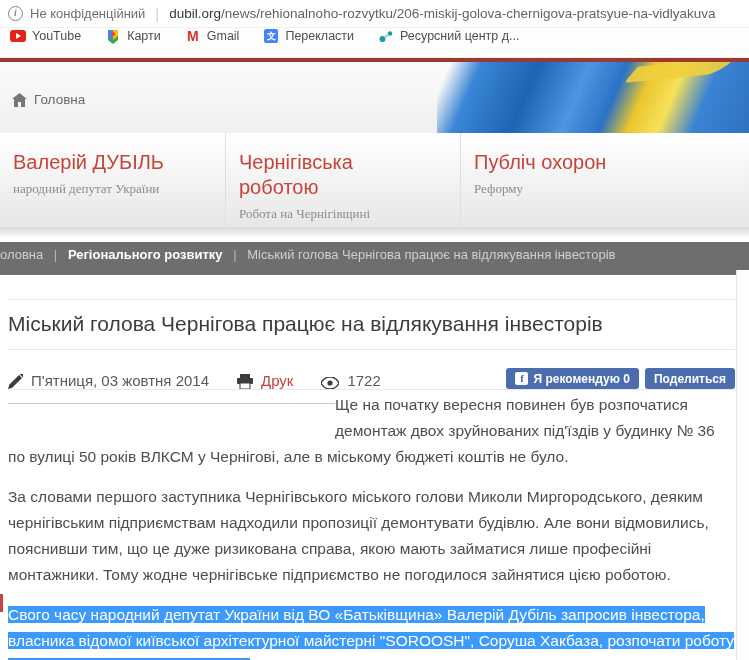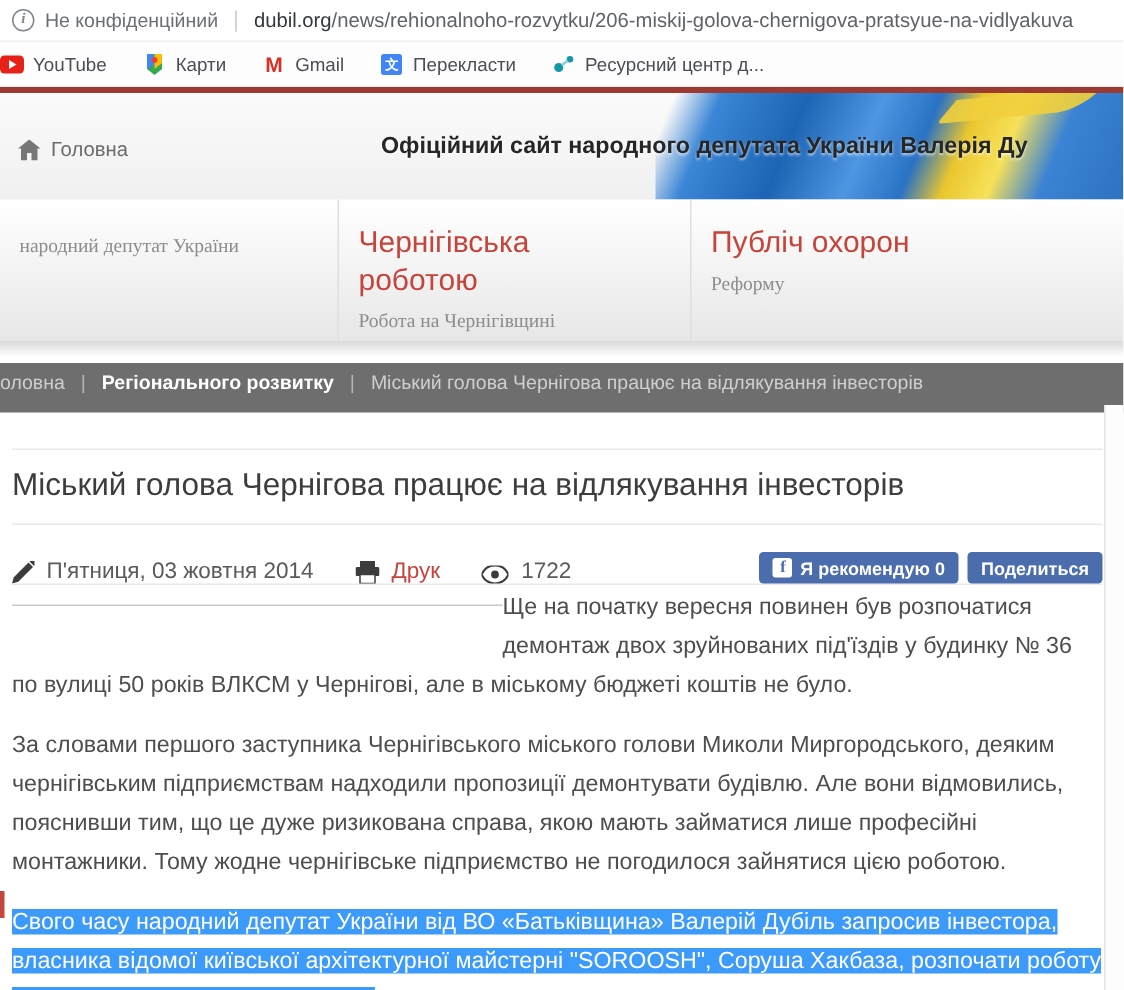--- a/index.html
+++ b/index.html
@@ -10,22 +10,22 @@
   .urlbar { height:28px; background:#fff; display:flex; align-items:center;
     padding-left:8px; border-bottom:1px solid #f0f0f0; }
   .info-icon { width:15px; height:15px; border:1.5px solid #80868b; border-radius:50%;
     color:#80868b; font-size:10px; line-height:12px; text-align:center;
     font-family:"Liberation Serif",serif; font-style:italic; font-weight:bold; margin-right:7px; flex:0 0 auto;}
   .sec-label { color:#6a6f74; font-size:13px; margin-right:10px; white-space:nowrap; }
   .urlbar .vsep { color:#d0d0d0; font-size:15px; margin-right:10px; }
   .url-host { color:#33383d; font-size:13.5px; }
   .url-path { color:#5f6368; font-size:13.5px; white-space:nowrap; }
 
-  .bookmarks { height:30px; background:#fdfdfd; display:flex; align-items:center;
-    gap:24px; border-bottom:1px solid #ececec; }
+  .bookmarks { height:30px; background:#fdfdfd; display:flex; align-items:flex-start;
+    padding-left:10px; gap:24px; border-bottom:1px solid #ececec; }
   .bm { display:flex; align-items:center; gap:6px; color:#4b4f54; font-size:12.5px; white-space:nowrap; cursor:pointer; }
   .bm-ico { width:16px; height:16px; display:inline-flex; align-items:center; justify-content:center; flex:0 0 auto; }
   .yt-ico { width:16px; height:12px; background:#e62117; border-radius:3px; position:relative; }
   .yt-ico:after { content:""; position:absolute; left:6px; top:3px; border-left:5px solid #fff;
     border-top:3px solid transparent; border-bottom:3px solid transparent; }
   .gm-ico { color:#d93025; font-weight:bold; font-size:14px; }
   .tr-ico { width:14px; height:14px; background:#4285f4; border-radius:2px; color:#fff;
     font-size:9px; line-height:14px; text-align:center; font-weight:bold; }
   .rc-ico svg { display:block; }
 
@@ -139,25 +139,25 @@
 <div class="site-topline"></div>
 <div class="site-header">
   <div class="flag"></div>
   <div class="flag-streak"></div>
   <div class="home-row">
     <svg width="15" height="14" viewBox="0 0 15 14">
         <path d="M7.5 0 0 6h2v8h4V9h3v5h4V6h2z" fill="#777"></path>
       </svg>
     <span>Головна</span>
   </div>
-  <div class="site-title">Офіційний сайт народного депутата України Валерія Ду</div>
 </div>
 
 <div class="mainnav">
   <div class="navitem ni1">
+    <div class="nav-title">Валерій ДУБІЛЬ</div>
     <div class="nav-sub">народний депутат України</div>
   </div>
   <div class="navitem ni3">
     <div class="nav-title" style="width:150px">Чернігівська роботою</div>
     <div class="nav-sub">Робота на Чернігівщині</div>
   </div>
   <div class="navitem ni4">
     <div class="nav-title">Публіч охорон</div>
     <div class="nav-sub">Реформу</div>
   </div>

